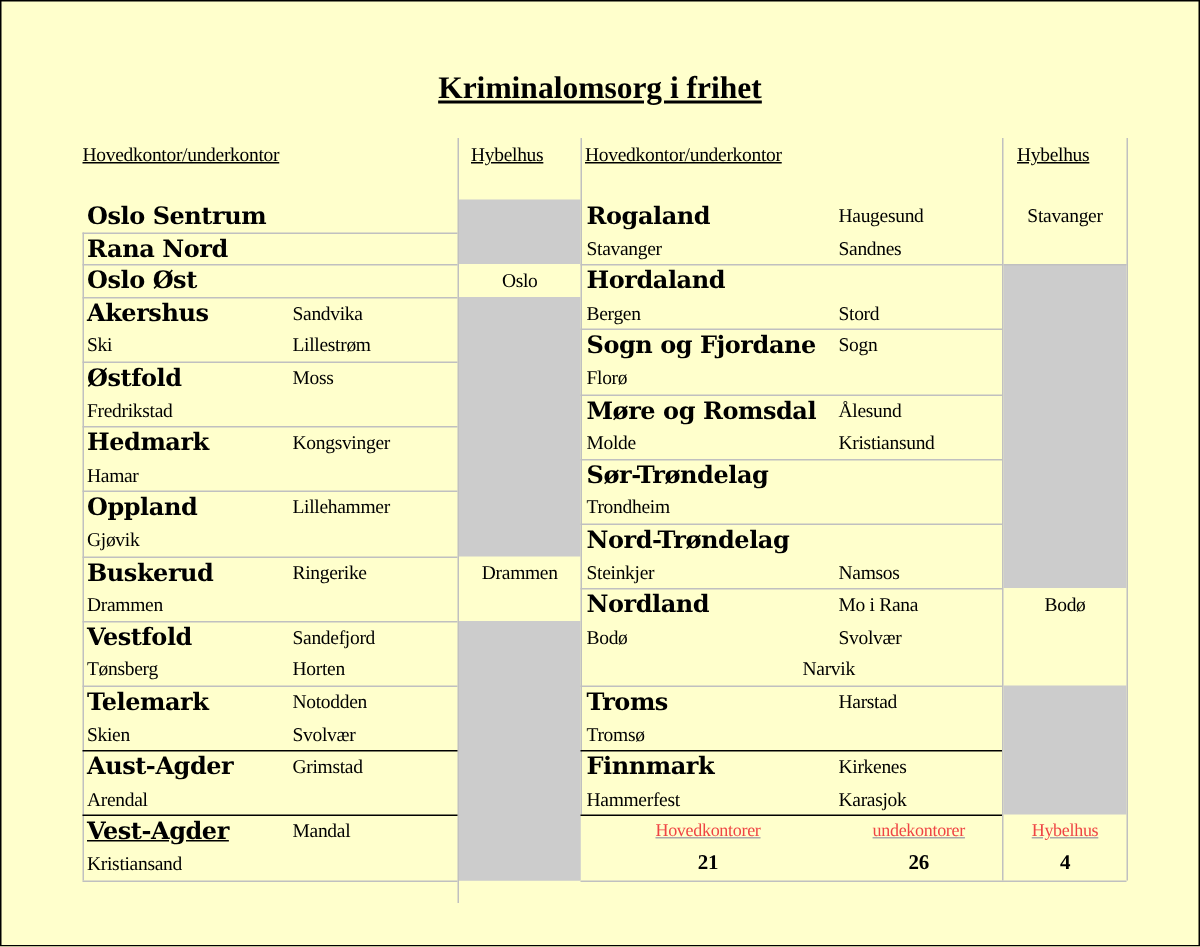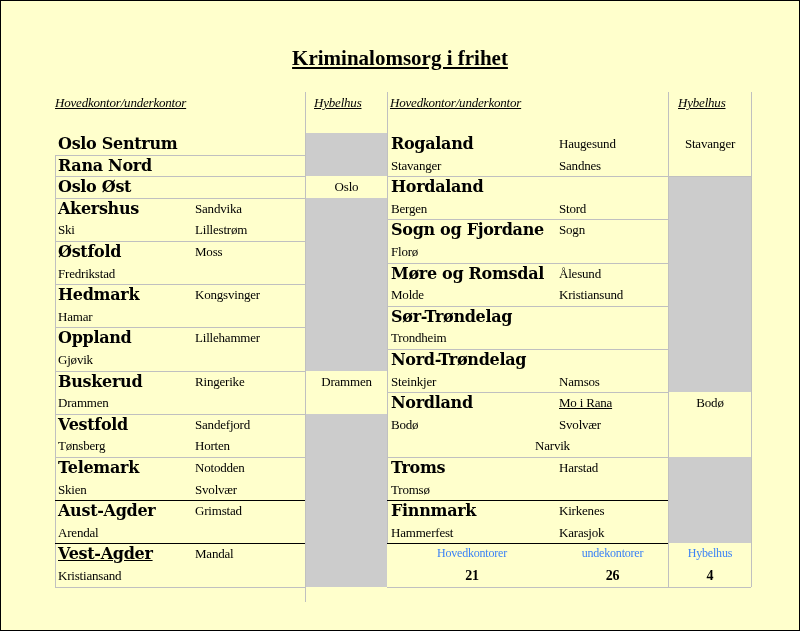--- a/index.html
+++ b/index.html
@@ -1,27 +1,27 @@
 <!DOCTYPE html>
 <html><head>
 <meta charset="utf-8">
 <style>
   html,body{margin:0;padding:0;}
   body{width:800px;height:631px;background:#ffffcc;font-family:"Liberation Serif","DejaVu Serif",serif;color:#000;position:relative;overflow:hidden;}
   .frame{position:absolute;left:0;top:0;width:798px;height:629px;border:1px solid #000;}
   .title{position:absolute;left:0;width:800px;top:46px;text-align:center;font-size:21px;font-weight:bold;text-decoration:underline;}
-  .hdr{position:absolute;top:95px;font-size:13px;text-decoration:underline;letter-spacing:-0.2px;font-style:italic;}
+  .hdr{position:absolute;top:95px;font-size:13px;text-decoration:underline;letter-spacing:-0.2px;}
   .vline{position:absolute;width:1px;background:#c0c0c0;}
   .hline{position:absolute;height:1px;background:#c0c0c0;}
   .hline.dark{background:#000;}
   .gray{position:absolute;background:#cccccc;}
   .cell{position:absolute;white-space:nowrap;font-size:13px;line-height:21px;letter-spacing:-0.2px;}
   .cell.b{font-family:"DejaVu Serif","Liberation Serif",serif;font-weight:bold;font-size:16px;letter-spacing:-0.3px;}
   .cell.c{text-align:center;}
-  .sum{font-size:12px;color:#3b82f6;text-decoration-color:#aaa;}
+  .sum{font-size:12px;color:#ef4444;text-decoration:underline;text-decoration-color:#aaa;}
   .num{font-weight:bold;font-size:14px;}
 </style>
 </head>
 <body>
 
 <div class="frame"></div>
 <div class="title">Kriminalomsorg i frihet</div>
 
 <div class="hdr" style="left:55px">Hovedkontor/underkontor</div>
 <div class="hdr" style="left:314px">Hybelhus</div>
@@ -111,21 +111,21 @@
     <div class="cell b" style="left: 391px; top: 263px;">Møre og Romsdal</div>
     <div class="cell" style="left: 559px; top: 263px;">Ålesund</div>
     <div class="cell" style="left: 391px; top: 284px;">Molde</div>
     <div class="cell" style="left: 559px; top: 284px;">Kristiansund</div>
     <div class="cell b" style="left: 391px; top: 306px;">Sør-Trøndelag</div>
     <div class="cell" style="left: 391px; top: 327px;">Trondheim</div>
     <div class="cell b" style="left: 391px; top: 349px;">Nord-Trøndelag</div>
     <div class="cell" style="left: 391px; top: 371px;">Steinkjer</div>
     <div class="cell" style="left: 559px; top: 371px;">Namsos</div>
     <div class="cell b" style="left: 391px; top: 392px;">Nordland</div>
-    <div class="cell" style="left: 559px; top: 392px; text-decoration: underline;">Mo i Rana</div>
+    <div class="cell" style="left: 559px; top: 392px;">Mo i Rana</div>
     <div class="cell" style="left: 391px; top: 414px;">Bodø</div>
     <div class="cell" style="left: 559px; top: 414px;">Svolvær</div>
     <div class="cell" style="left: 535px; top: 435px;">Narvik</div>
     <div class="cell b" style="left: 391px; top: 457px;">Troms</div>
     <div class="cell" style="left: 559px; top: 457px;">Harstad</div>
     <div class="cell" style="left: 391px; top: 479px;">Tromsø</div>
     <div class="cell b" style="left: 391px; top: 500px;">Finnmark</div>
     <div class="cell" style="left: 559px; top: 500px;">Kirkenes</div>
     <div class="cell" style="left: 391px; top: 522px;">Hammerfest</div>
     <div class="cell" style="left: 559px; top: 522px;">Karasjok</div>

